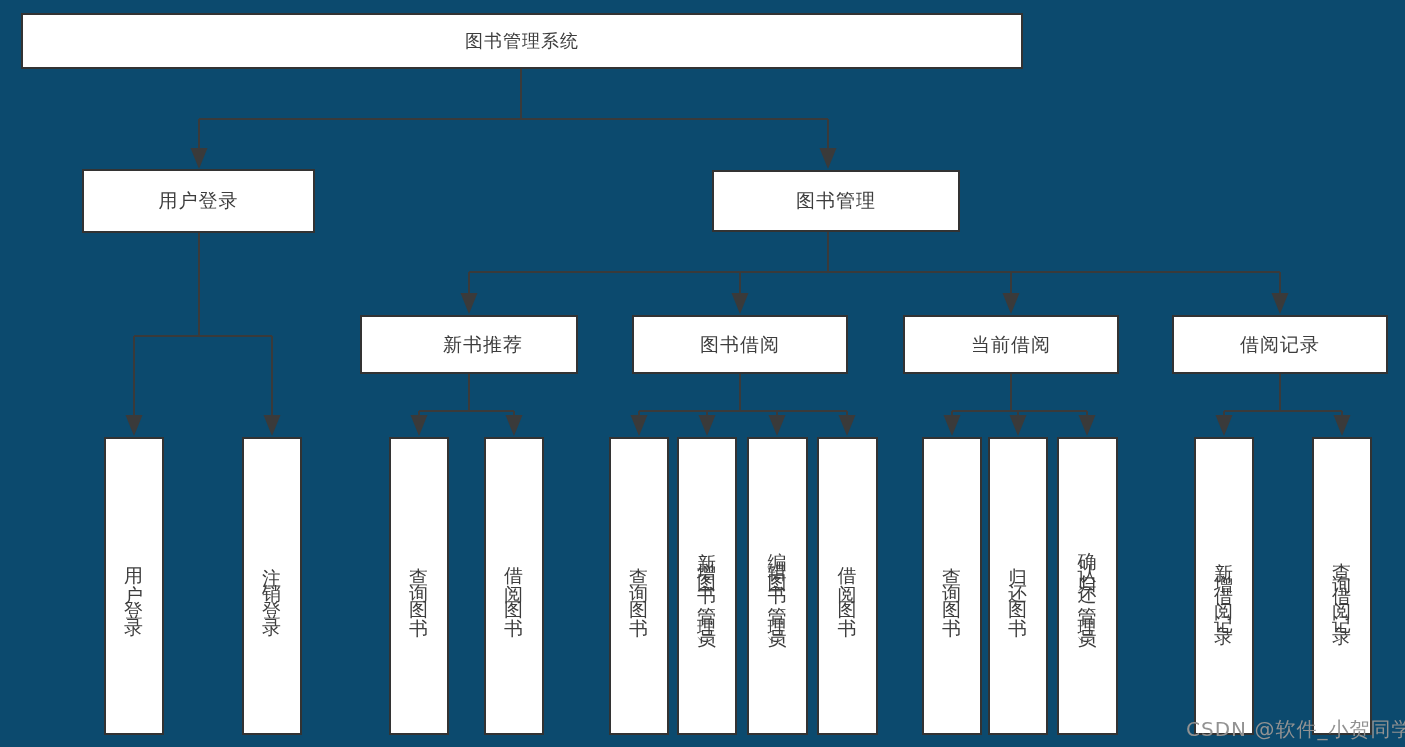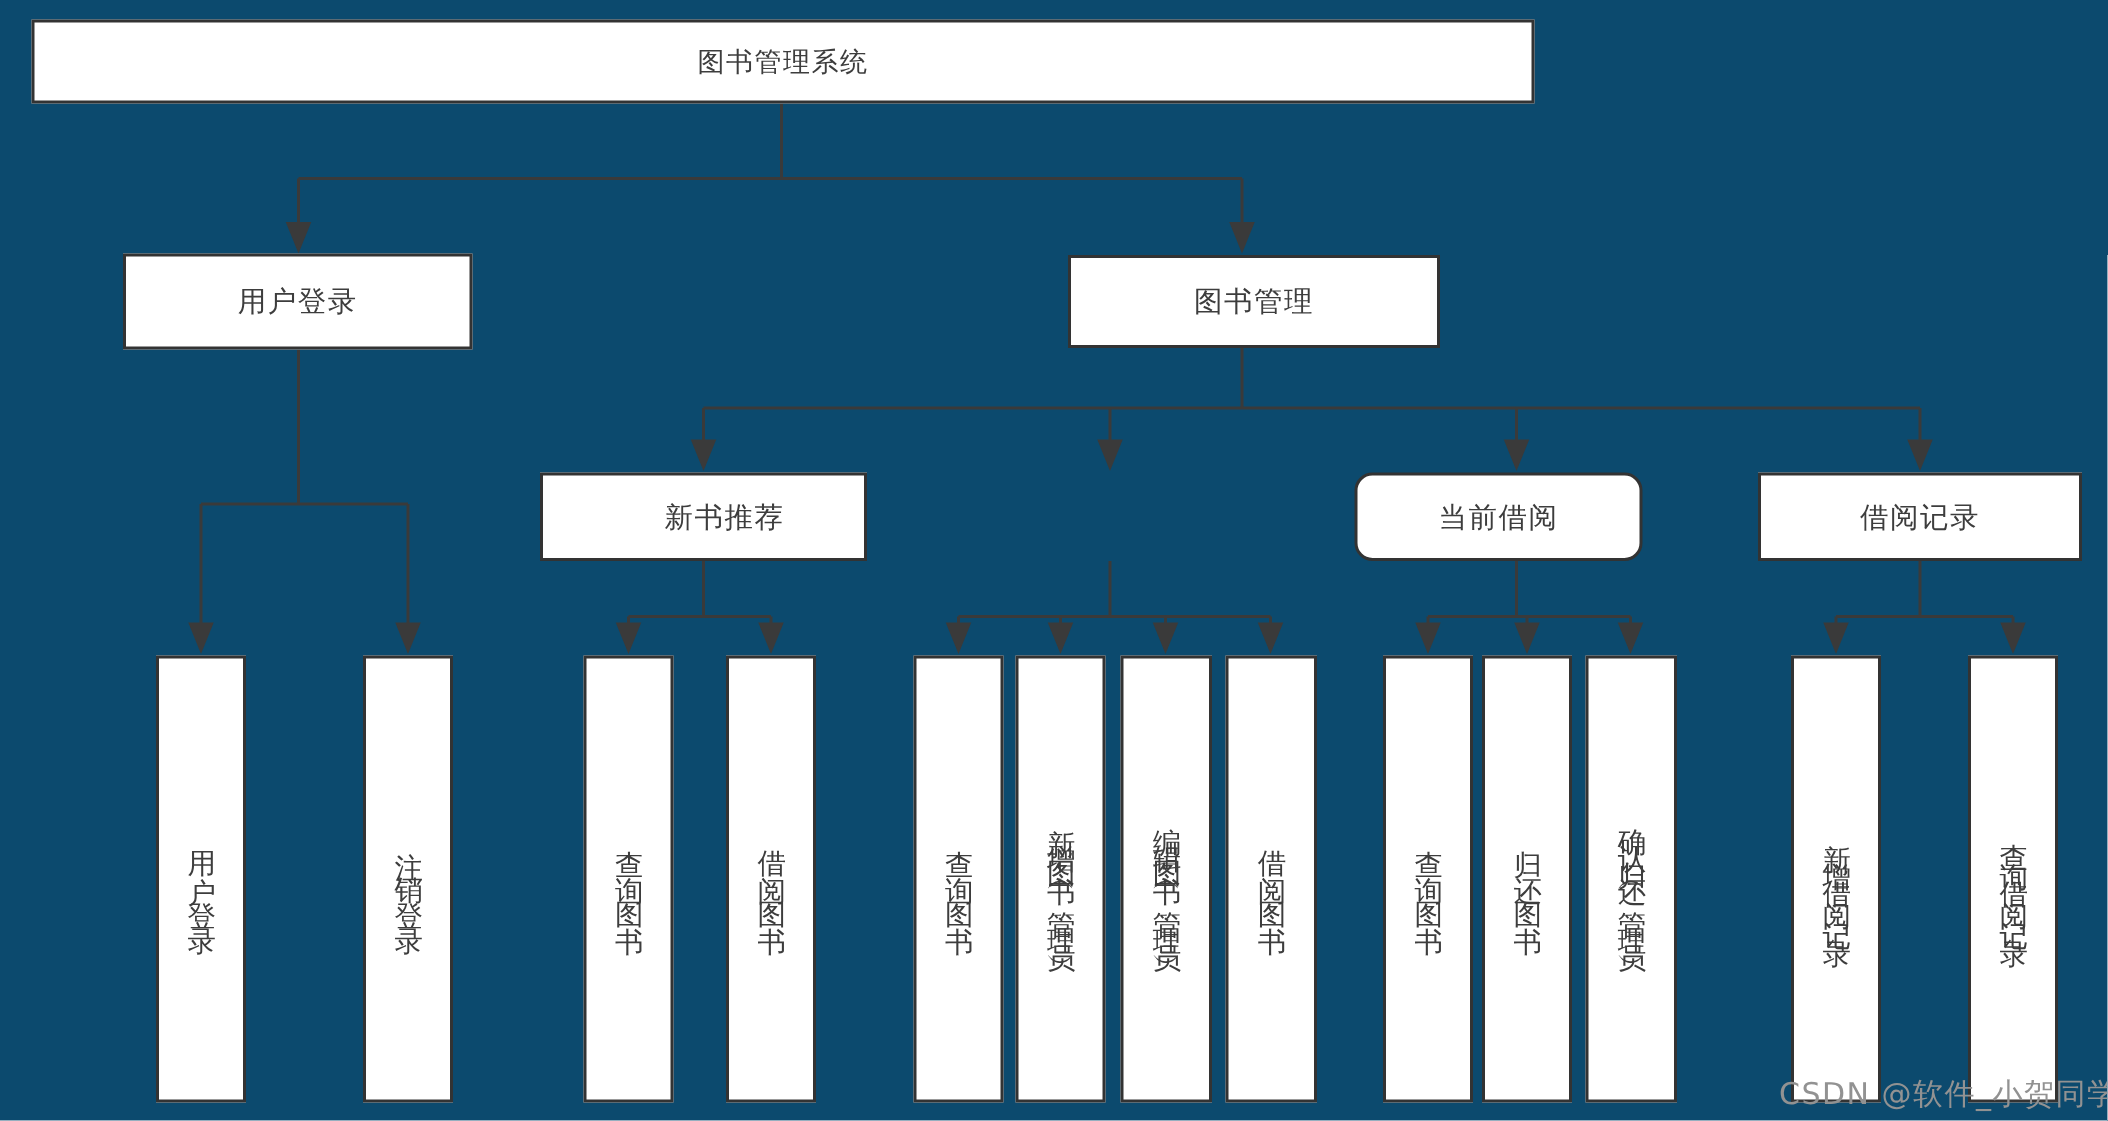--- a/index.html
+++ b/index.html
@@ -33,21 +33,21 @@
   }
   .node.v span.ls4{letter-spacing:17px;}
   .node.v span.ls6{letter-spacing:13px;}
   .node.v span.ls9{letter-spacing:11px;}
   
   #n-root{left:21px;top:13px;width:1002px;height:56px;}
   #n-user-login{left:82px;top:169px;width:233px;height:64px;}
   #n-book-mgmt{left:712px;top:170px;width:248px;height:62px;}
   #n-new-book-rec{left:360px;top:315px;width:218px;height:59px;padding-left:28px;}
   #n-book-borrow{left:632px;top:315px;width:216px;height:59px;}
-  #n-current-borrow{left:903px;top:315px;width:192px;height:59px;border-radius:12px;}
+  #n-current-borrow{left:903px;top:315px;width:216px;height:59px;}
   #n-borrow-records{left:1172px;top:315px;width:216px;height:59px;}
   .leaf{top:437px;height:298px;width:60px;}
   #n-ul-login{left:104px;}
   #n-ul-logout{left:242px;}
   #n-nr-query{left:389px;}
   #n-nr-borrow{left:484px;}
   #n-bb-query{left:609px;}
   #n-bb-add{left:677px;}
   #n-bb-edit{left:747px;width:61px;}
   #n-bb-borrow{left:817px;width:61px;}
@@ -106,20 +106,23 @@
   <div class="node h lvl2" id="n-user-login">
     <span>用户登录</span>
   </div>
   <div class="node h lvl2" id="n-book-mgmt">
     <span>图书管理</span>
   </div>
 
   <div class="node h lvl2" id="n-new-book-rec">
     <span>新书推荐</span>
   </div>
+  <div class="node h lvl2" id="n-book-borrow">
+    <span>图书借阅</span>
+  </div>
   <div class="node h lvl2" id="n-current-borrow">
     <span>当前借阅</span>
   </div>
   <div class="node h lvl2" id="n-borrow-records">
     <span>借阅记录</span>
   </div>
 
   <div class="node v leaf" id="n-ul-login">
     <span class="ls4">用户登录</span>
   </div>

